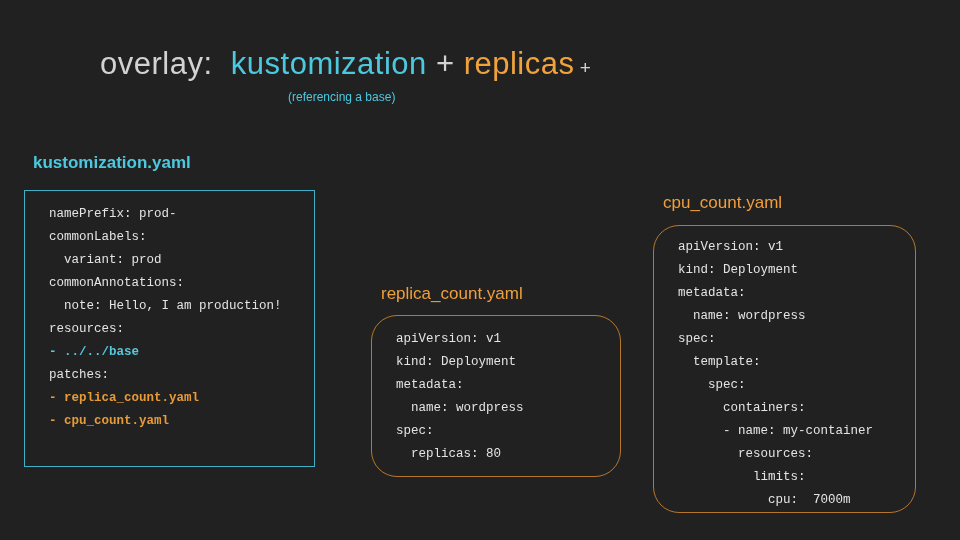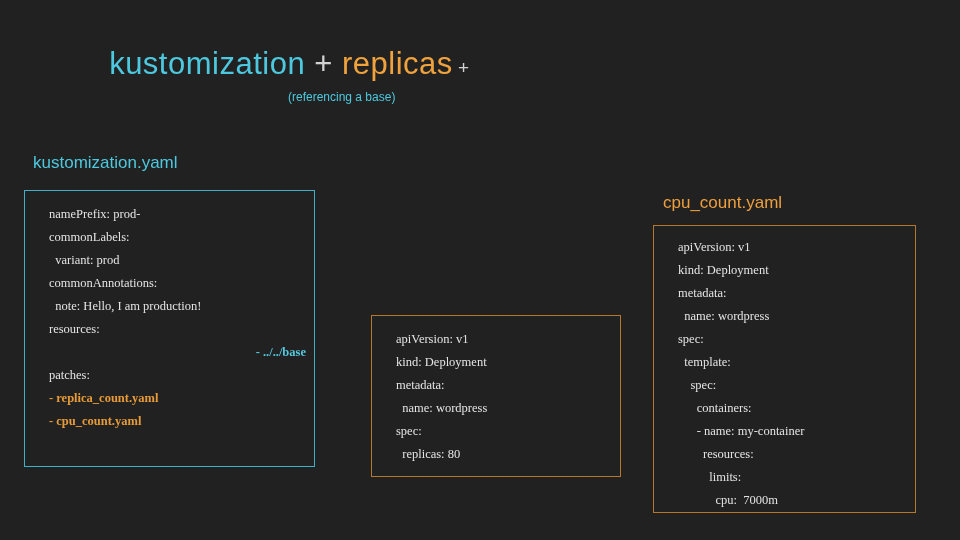--- a/index.html
+++ b/index.html
@@ -24,54 +24,56 @@
     font-size:12px;color:var(--cyan,#4dc9df);
   }
   .file-label{
     position:absolute;font-size:17px;
   }
   .file-label.cyan{color:var(--cyan,#4dc9df);}
   .file-label.orange{color:var(--orange-heading,#ef9f3d);}
   .codebox{
     position:absolute;box-sizing:border-box;
     border:1px solid;
-    font-family:Liberation Serif, serif;
+    font-family:Liberation Mono, monospace;
     font-size:12.5px;line-height:23px;
     color:var(--code,#e4e4e4);
     white-space:pre;
     padding:12px 8px 0 24px;
   }
   .codebox.cyan-border{border-color:var(--cyan-border,#3fb0c6);}
-  .codebox.orange-border{border-color:var(--orange-border,#b5772b);}
+  .codebox.orange-border{border-color:var(--orange-border,#b5772b);border-radius:26px;}
   #box-kustomization{left:24px;top:190px;width:291px;height:277px;}
   #box-replica{left:371px;top:315px;width:250px;height:162px;}
   #box-cpu{left:653px;top:225px;width:263px;height:288px;padding-top:10px;}
-  #label-kustomization{left:33px;top:153px;}
+  #label-kustomization{left:33px;top:153px;font-weight:bold;}
   #label-replica{left:381px;top:284px;}
   #label-cpu{left:663px;top:193px;}
   .code-line{white-space:pre;}
-  .code-line.cyan{color:var(--cyan-code,#56c8de);font-weight:bold;text-align:right;}
+  .code-line.cyan{color:var(--cyan-code,#56c8de);font-weight:bold;}
   .code-line.orange{color:var(--orange-code,#e79b38);font-weight:bold;}
 </style>
 </head>
 <body>
 
 <div class="slide" style="--bg: #212121; --gray: #d2d2d2; --cyan: #4dc9df; --cyan-border: #3fb0c6; --cyan-code: #56c8de; --orange: #f0a23c; --orange-heading: #ef9f3d; --orange-border: #b5772b; --orange-code: #e79b38; --code: #e4e4e4;">
 
   <div class="title-row">
+    <span class="t-big t-gray">overlay: </span>
     <span class="t-big t-gray"> </span>
     <span class="t-big t-cyan">kustomization</span>
     <span class="t-big t-gray"> + </span>
     <span class="t-big t-orange">replicas</span>
     <span class="t-small t-gray"> + </span>
   </div>
 
   <div class="subtitle">(referencing a base)</div>
 
   <div id="label-kustomization" class="file-label cyan">kustomization.yaml</div>
   <div id="box-kustomization" class="codebox cyan-border"><div class="code-line">namePrefix: prod-</div><div class="code-line">commonLabels:</div><div class="code-line">  variant: prod</div><div class="code-line">commonAnnotations:</div><div class="code-line">  note: Hello, I am production!</div><div class="code-line">resources:</div><div class="code-line cyan">- ../../base</div><div class="code-line">patches:</div><div class="code-line orange">- replica_count.yaml</div><div class="code-line orange">- cpu_count.yaml</div></div>
 
+  <div id="label-replica" class="file-label orange">replica_count.yaml</div>
   <div id="box-replica" class="codebox orange-border"><div class="code-line">apiVersion: v1</div><div class="code-line">kind: Deployment</div><div class="code-line">metadata:</div><div class="code-line">  name: wordpress</div><div class="code-line">spec:</div><div class="code-line">  replicas: 80</div></div>
 
   <div id="label-cpu" class="file-label orange">cpu_count.yaml</div>
   <div id="box-cpu" class="codebox orange-border"><div class="code-line">apiVersion: v1</div><div class="code-line">kind: Deployment</div><div class="code-line">metadata:</div><div class="code-line">  name: wordpress</div><div class="code-line">spec:</div><div class="code-line">  template:</div><div class="code-line">    spec:</div><div class="code-line">      containers:</div><div class="code-line">      - name: my-container</div><div class="code-line">        resources:</div><div class="code-line">          limits:</div><div class="code-line">            cpu:  7000m</div></div>
 
 </div>
 
 </body></html>

